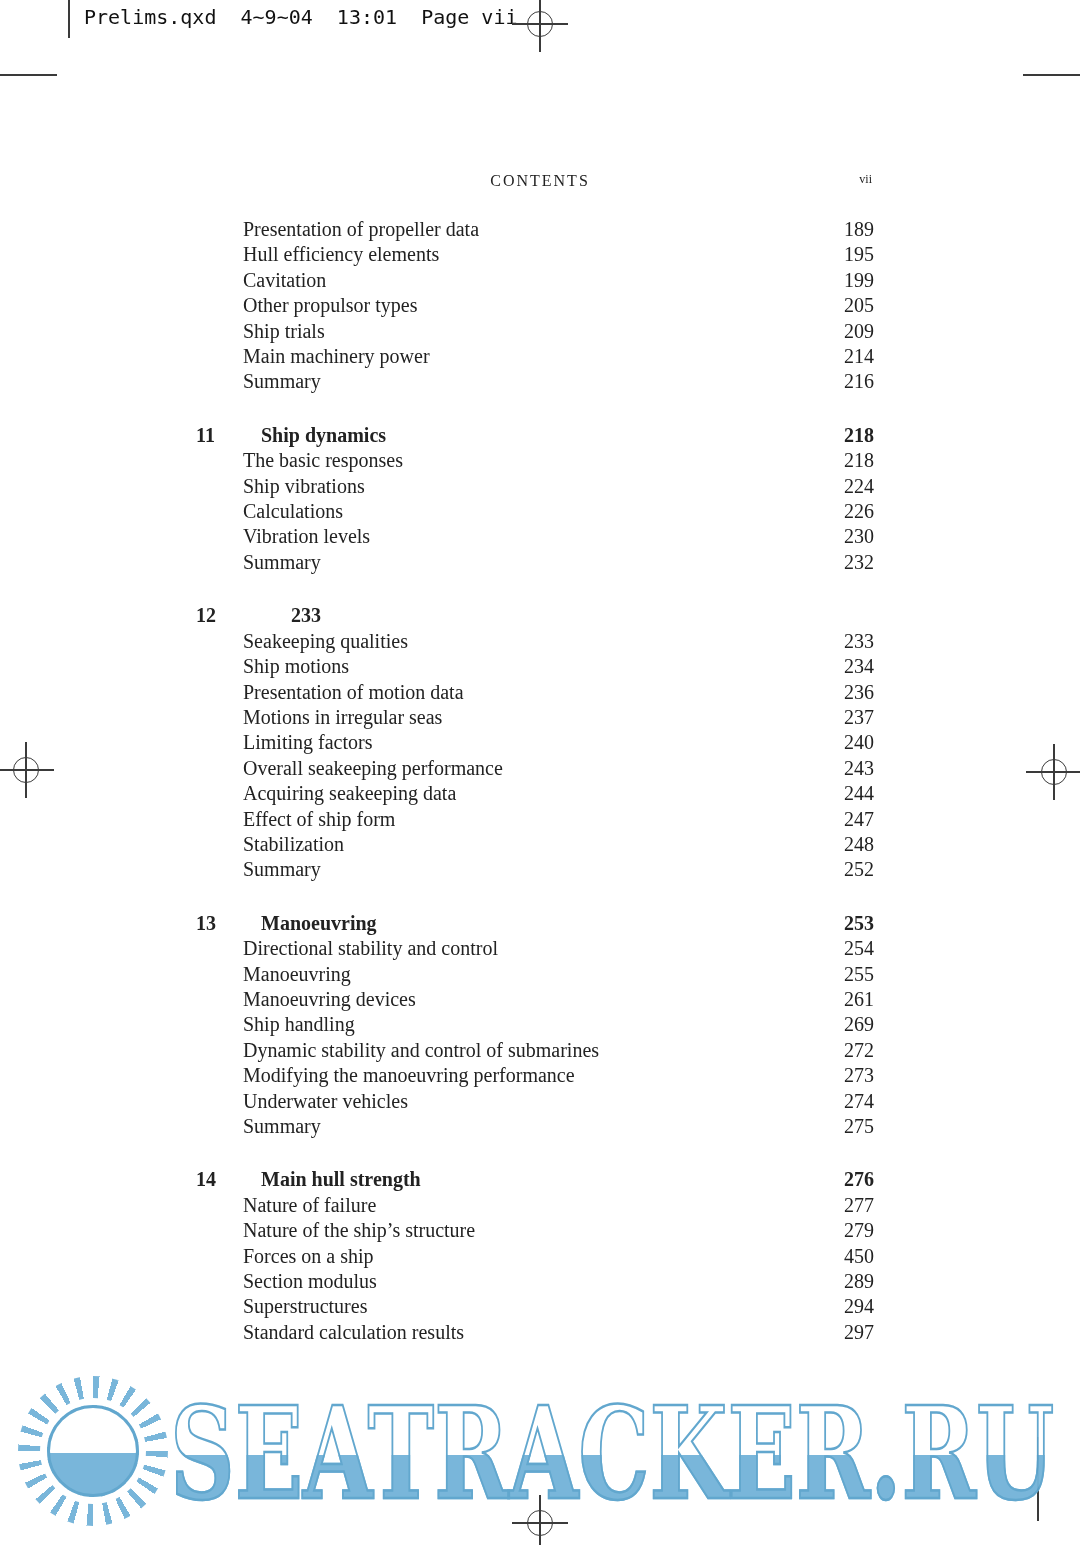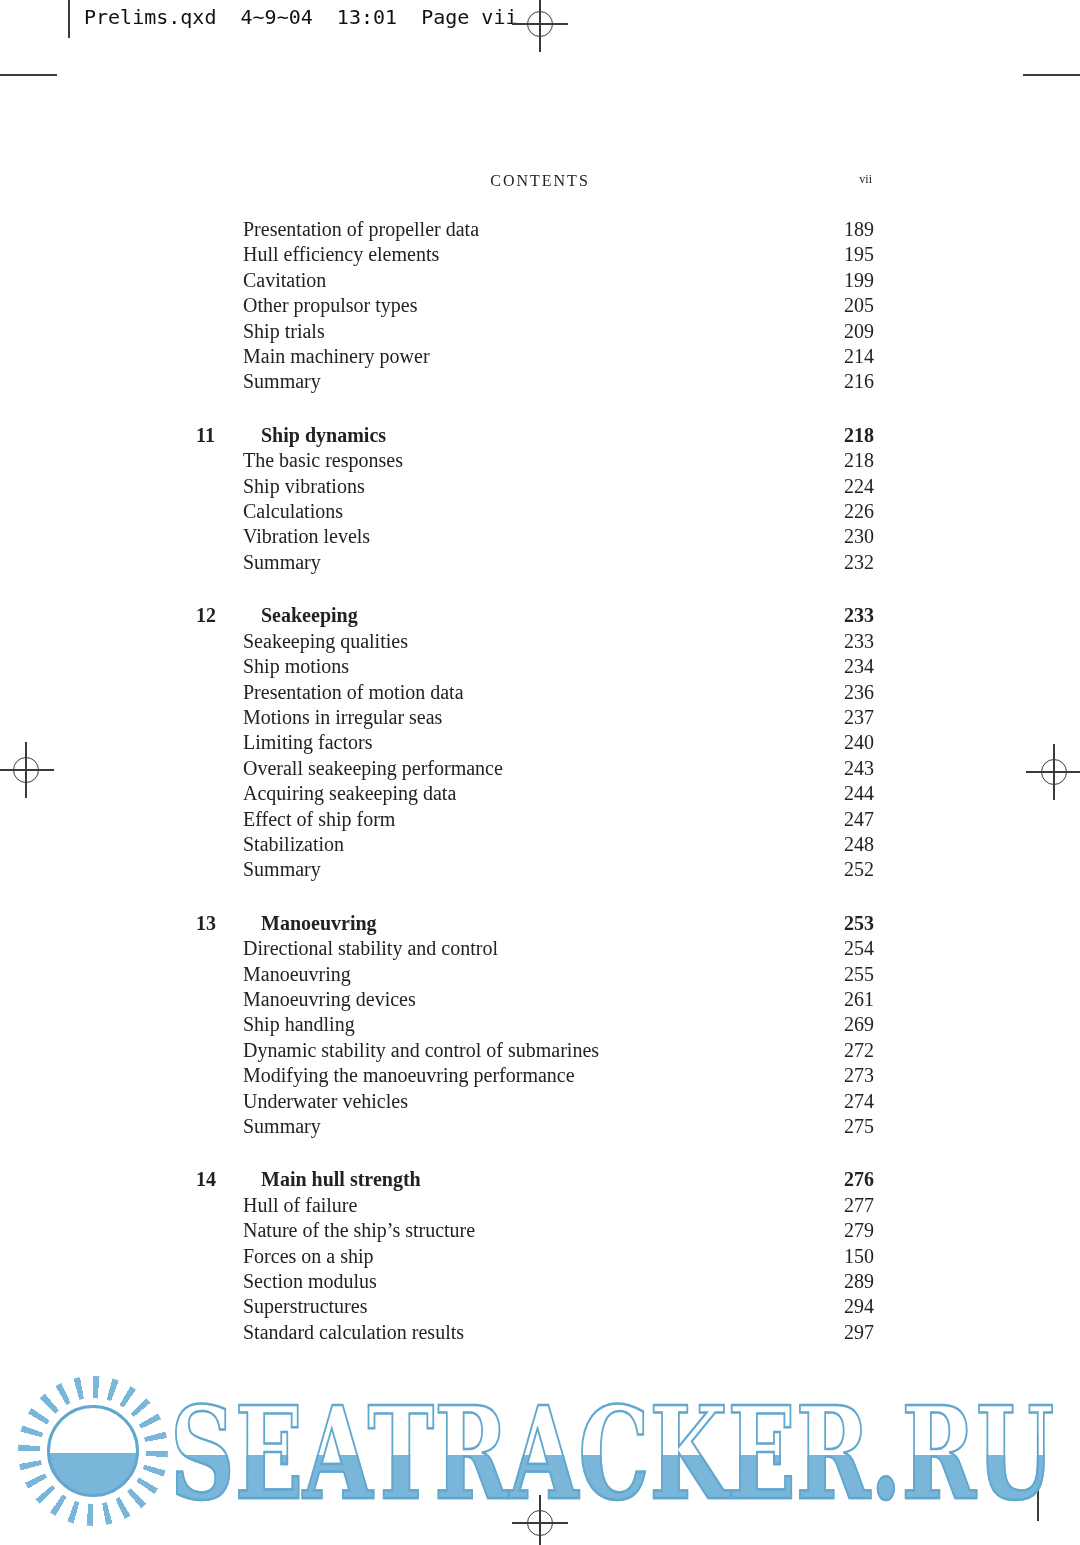--- a/index.html
+++ b/index.html
@@ -169,21 +169,20 @@
       <span class="title">Vibration levels</span>
       <span class="page">230</span>
     </div>
     <div class="row">
       <span class="num"></span>
       <span class="title">Summary</span>
       <span class="page">232</span>
     </div>
     <div class="row heading">
       <span class="num">12</span>
-      <span class="title">Seakeeping</span>
       <span class="page">233</span>
     </div>
     <div class="row">
       <span class="num"></span>
       <span class="title">Seakeeping qualities</span>
       <span class="page">233</span>
     </div>
     <div class="row">
       <span class="num"></span>
       <span class="title">Ship motions</span>
@@ -274,32 +273,32 @@
       <span class="title">Summary</span>
       <span class="page">275</span>
     </div>
     <div class="row heading">
       <span class="num">14</span>
       <span class="title">Main hull strength</span>
       <span class="page">276</span>
     </div>
     <div class="row">
       <span class="num"></span>
-      <span class="title">Hull of failure</span>
+      <span class="title">Nature of failure</span>
       <span class="page">277</span>
     </div>
     <div class="row">
       <span class="num"></span>
       <span class="title">Nature of the ship’s structure</span>
       <span class="page">279</span>
     </div>
     <div class="row">
       <span class="num"></span>
       <span class="title">Forces on a ship</span>
-      <span class="page">150</span>
+      <span class="page">450</span>
     </div>
     <div class="row">
       <span class="num"></span>
       <span class="title">Section modulus</span>
       <span class="page">289</span>
     </div>
     <div class="row">
       <span class="num"></span>
       <span class="title">Superstructures</span>
       <span class="page">294</span>

